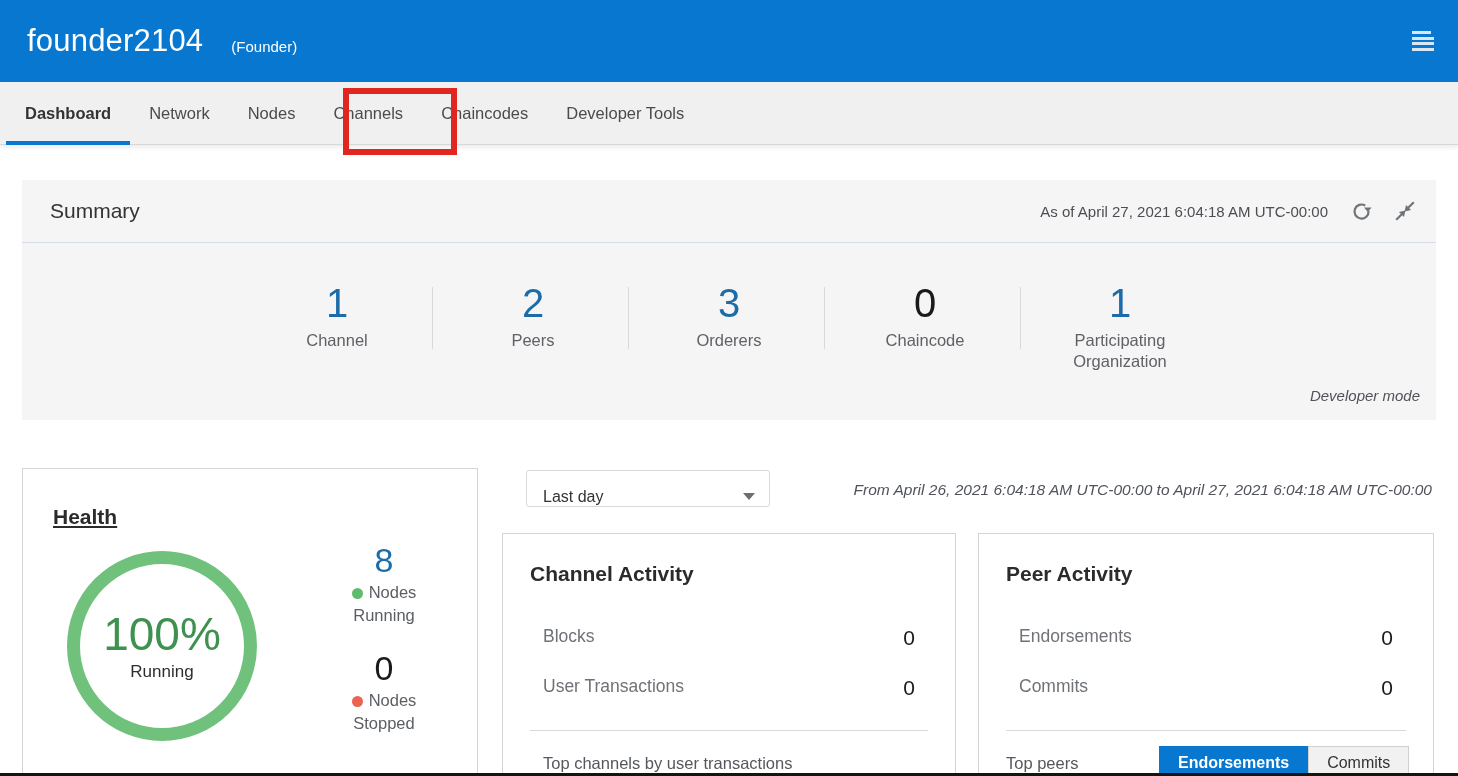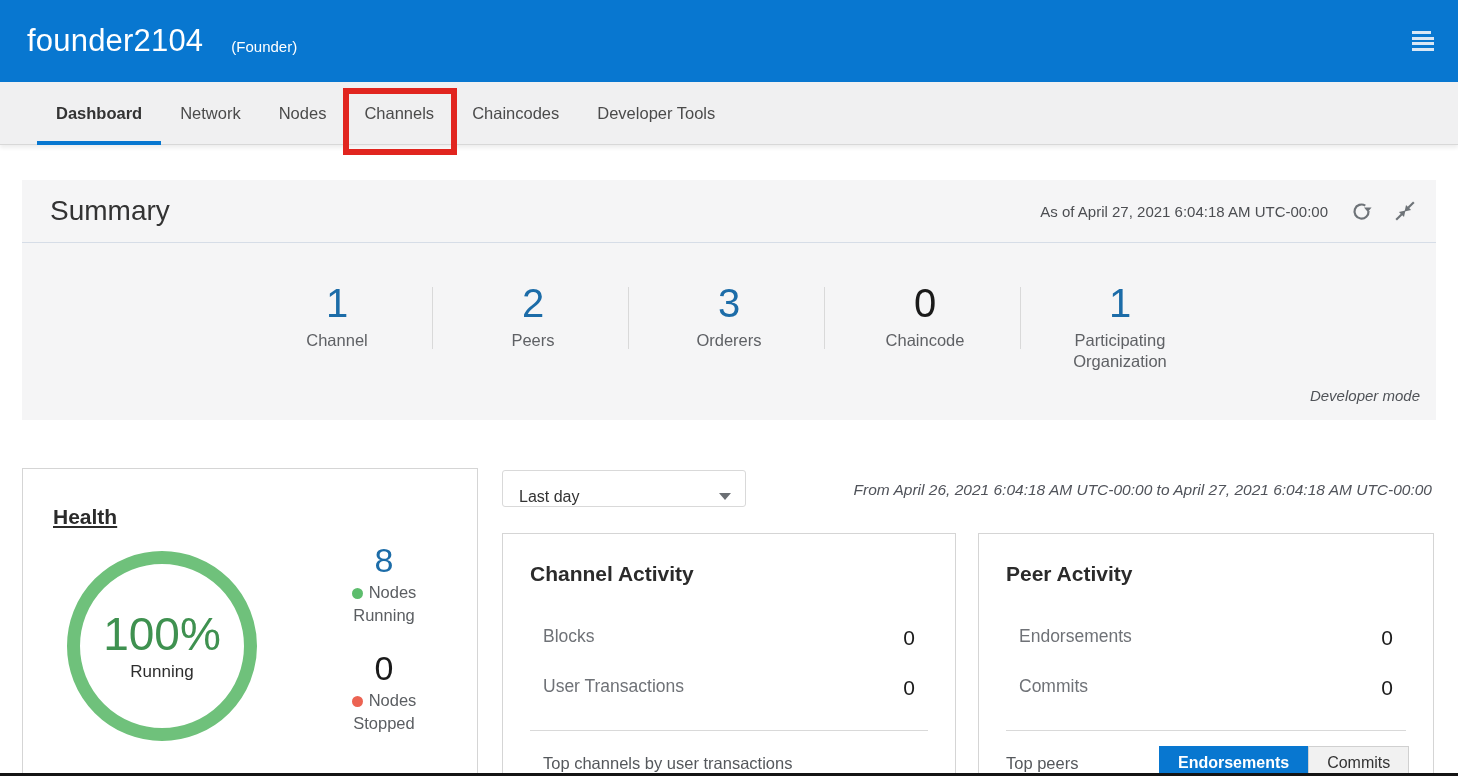--- a/index.html
+++ b/index.html
@@ -13,33 +13,33 @@
   .app-title { color:#fff; font-size:31px; letter-spacing:.2px; }
   .app-subtitle { color:#fff; font-size:15px; margin-left:28px; padding-top:10px; }
   .menu-btn { margin-left:auto; width:26px; height:22px; display:flex; flex-direction:column;
     justify-content:center; gap:2.5px; cursor:pointer; align-items:flex-end; }
   .menu-bar { width:22px; height:3.2px; background:#d9e7f5; }
   .menu-bar.short { width:19px; margin-right:3px; }
 
   
   .nav-bar { position:absolute; left:0; top:82px; width:1458px; height:63px;
     background:#f0f0f1; border-bottom:1px solid #d8d8d8;
-    box-shadow:0 3px 4px rgba(0,0,0,.07); display:flex; padding-left:37px; }
+    box-shadow:0 3px 4px rgba(0,0,0,.07); display:flex; padding-left:6px; }
   .tab { height:63px; line-height:62px; padding:0 19px; font-size:16.5px; color:#4b4b4b;
     cursor:pointer; white-space:nowrap; }
   .tab.active { color:#333; font-weight:bold; box-shadow:inset 0 -4px 0 #0877d0; }
   .annotation-box { position:absolute; left:343px; top:88px; width:114px; height:67px;
     border:6px solid #e1251f; z-index:6; pointer-events:none; }
 
   
   .summary { position:absolute; left:22px; top:180px; width:1414px; height:240px;
     background:#f5f5f6; }
   .summary-head { position:relative; height:63px; border-bottom:1px solid #d6dde7;
     display:flex; align-items:center; padding:0 20px 0 28px; }
-  .summary-title { font-size:28px; color:#333; }
+  .summary-title { font-size:21px; color:#333; }
   .summary-right { margin-left:auto; display:flex; align-items:center; gap:22px; }
   .as-of { font-size:15px; color:#4c4e52; }
   .icon-btn { width:22px; height:22px; cursor:pointer; display:inline-flex;
     align-items:center; justify-content:center; }
   .stat-col { position:absolute; width:196px; text-align:center; top:100px; }
   .stat-num { font-size:40px; line-height:46px; }
   .num-blue { color:#1c6ca8; }
   .num-dark { color:#1a1a1a; }
   .stat-label { font-size:16.5px; color:#5f6165; line-height:21px; max-width:150px;
     margin:4px auto 0; }
@@ -62,21 +62,21 @@
   .node-col { position:absolute; left:303px; top:72px; width:116px; text-align:center; }
   .node-count { font-size:34px; line-height:38px; }
   .node-label { font-size:16.5px; color:#5b5e62; line-height:23px; width:86px; margin:2px auto 0; }
   .dot { display:inline-block; width:11px; height:11px; border-radius:50%;
     margin-right:6px; vertical-align:-1px; }
   .dot-green { background:#5dbd6d; }
   .dot-red { background:#ec6352; }
   .node-block + .node-block { margin-top:22px; }
 
   
-  .range-select { position:absolute; left:502px; top:470px; width:244px; height:37px;
+  .range-select { position:absolute; left:526px; top:470px; width:244px; height:37px;
     background:#fff; border:1px solid #d9d9d9; border-radius:3px; display:flex;
     align-items:center; padding:16px 14px 0 16px; cursor:pointer; }
   .range-select-label { font-size:16px; color:#333; }
   .caret { margin-left:auto; width:0; height:0; border-left:6px solid transparent;
     border-right:6px solid transparent; border-top:7px solid #6b6f74; }
   .range-detail { position:absolute; right:26px; top:481px; font-style:italic;
     font-size:15.5px; color:#50535a; }
 
   
   #channel-card { left:502px; top:533px; width:454px; height:243px; }

